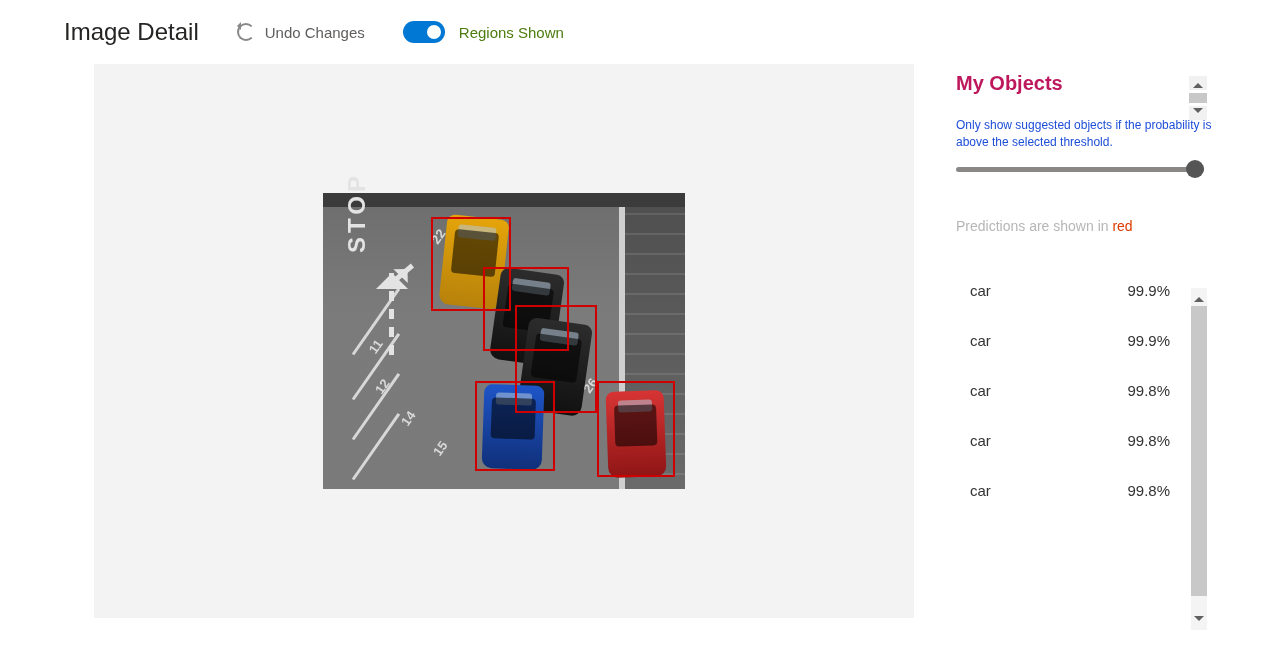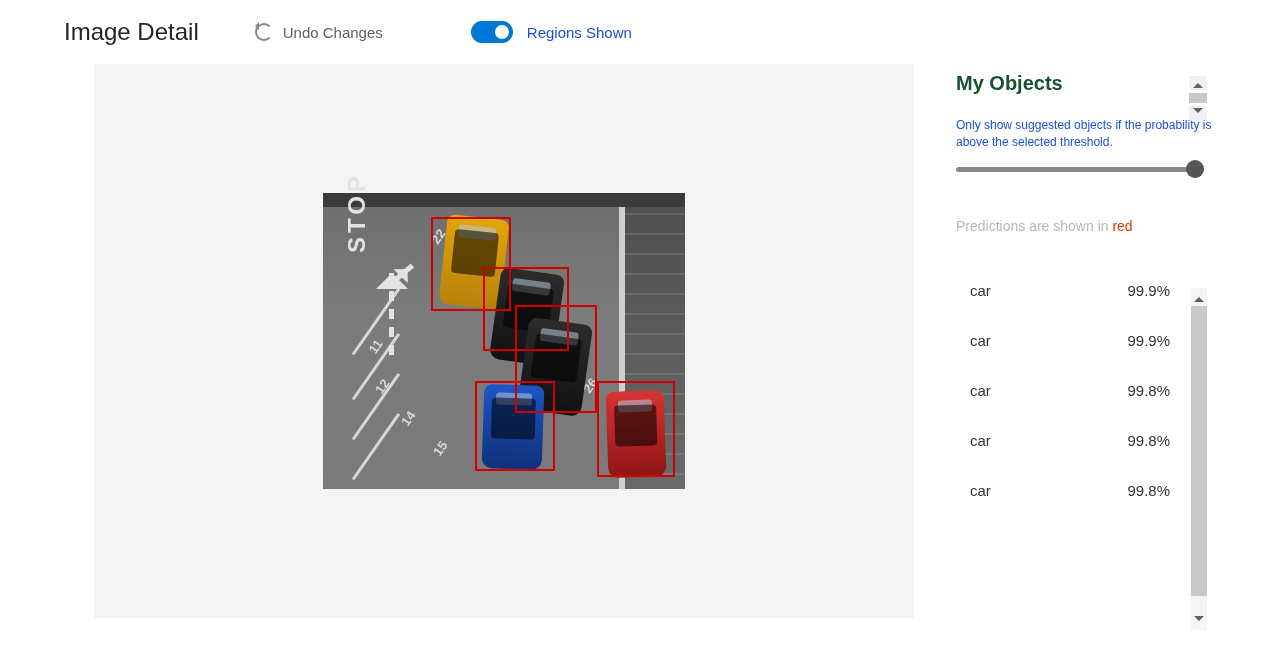--- a/index.html
+++ b/index.html
@@ -8,21 +8,21 @@
     width: 1263px; height: 655px;
     font-family: "Segoe UI", "Helvetica Neue", Arial, sans-serif;
     background: #ffffff;
     color: #323130;
     overflow: hidden;
   }
   .header {
     display: flex;
     align-items: center;
     padding: 18px 0 18px 64px;
-    gap: 56px;
+    gap: 38px;
   }
   .page-title {
     font-size: 24px;
     font-weight: 400;
     color: #252423;
   }
   .undo-group {
     display: flex; align-items: center; gap: 10px;
     color: #605e5c;
     font-size: 15px;
@@ -37,23 +37,22 @@
   }
   .undo-icon::after {
     content: "";
     position: absolute;
     top: -3px; left: -6px;
     border: 4px solid transparent;
     border-right-color: #8a8886;
   }
   .toggle-group {
     display: flex; align-items: center; gap: 14px;
-    color: #1d4ed8;
+    color: #4d7c0f;
     font-size: 15px;
-    margin-left: 32px;
   }
   .toggle {
     width: 42px; height: 22px;
     background: #0078d4;
     border-radius: 11px;
     position: relative;
     cursor: pointer;
   }
   .toggle::after {
     content: "";
@@ -129,21 +128,21 @@
   .watermark{position:absolute;left:0;bottom:0;width:100%;height:22px;
     background:rgba(230,230,230,.92);color:#222;font-size:14px;font-weight:600;
     display:flex;align-items:center;justify-content:center;}
 
   .sidebar {
     margin-left: 42px;
     width: 256px;
     position: relative;
     padding-top: 8px;
   }
-  .side-title { font-size: 20px; font-weight:600; color:#14532d; }
+  .side-title { font-size: 20px; font-weight:600; color:#be185d; }
   .side-desc { margin-top:22px; font-size:12px; color:#1d4ed8; line-height:1.4; }
   .thresh-label { margin-top:16px; font-size:15px; color:#333; }
   .slider-wrap { margin-top:10px; height:16px; position:relative; width:248px; cursor:pointer;}
   .slider-track{position:absolute;top:6px;left:0;width:100%;height:5px;background:#8a8886;border-radius:3px;}
   .slider-thumb{position:absolute;top:-1px;right:0;width:18px;height:18px;background:#555;border-radius:50%;}
   .pred-hint{margin-top:41px;font-size:14px;color:#b6b6b6;overflow:hidden;height:20px;}
   .pred-hint .red{color:#da3b01;}
   .table{margin-top:28px;width:228px;}
   .thead{display:flex;background:#e6e6e6;height:42px;align-items:center;padding:0 14px;font-size:15px;color:#333;}
   .thead .c1{flex:1;}

